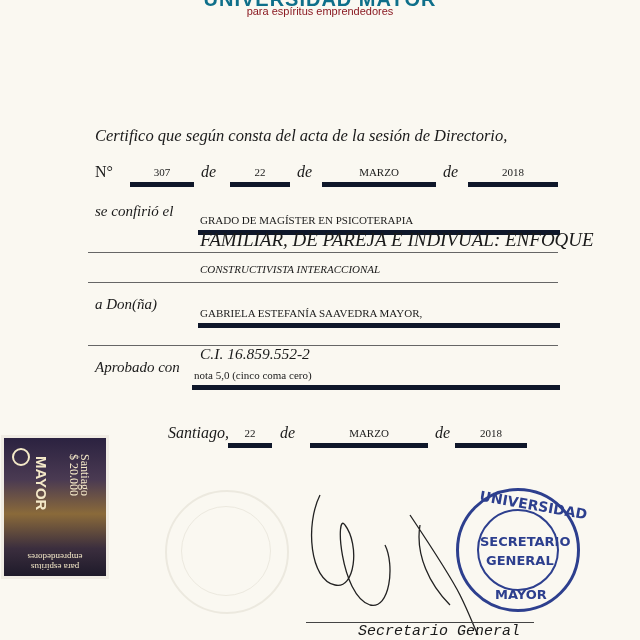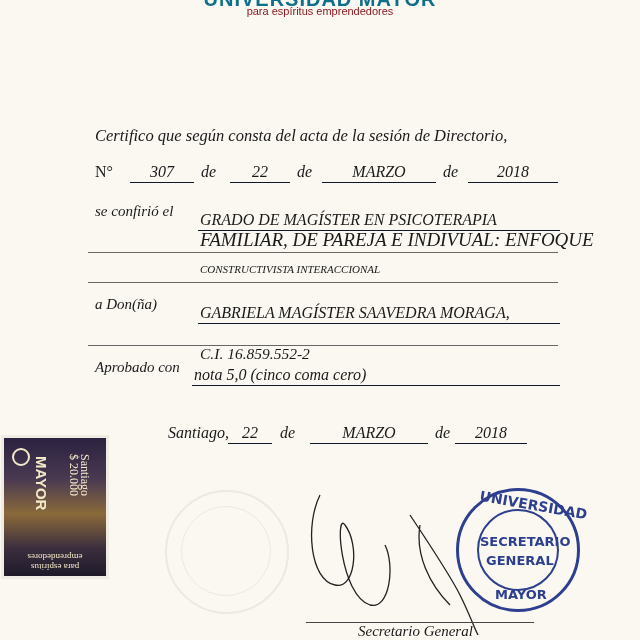--- a/index.html
+++ b/index.html
@@ -1,35 +1,35 @@
 <!DOCTYPE html>
 <html><head>
 <meta charset="utf-8">
 <style>
   html,body{margin:0;padding:0;}
   body{width:640px;height:640px;background:#faf8f1;position:relative;overflow:hidden;font-family:"DejaVu Serif",serif;color:#1a1a1a;}
   .hdr{position:absolute;left:0;width:640px;text-align:center;}
   .hdr-title{top:-12px;font-family:"Liberation Sans",sans-serif;font-weight:bold;font-size:20px;color:#0e6f8a;letter-spacing:1px;}
   .hdr-tag{top:5px;font-family:"Liberation Sans",sans-serif;font-size:11px;color:#8a1a22;}
   .txt{position:absolute;font-family:"Liberation Serif",serif;font-style:italic;font-size:16px;white-space:nowrap;}
-  .fill{position:absolute;font-family:"Liberation Serif",serif;font-style:italic;font-size:16px;white-space:nowrap;text-align:center;border-bottom:1px solid #0f172a;height:20px;line-height:20px;}
+  .fill{position:absolute;font-family:"Liberation Serif",serif;font-size:11px;white-space:nowrap;text-align:center;border-bottom:5px solid #0f172a;height:20px;line-height:20px;}
   .fill.left{text-align:left;padding-left:2px;margin-top:8px;}
   .line{position:absolute;border-bottom:1px solid #666;}
   .stamp{position:absolute;left:4px;top:438px;width:102px;height:138px;background:linear-gradient(180deg,#2b2240 0%,#4a3a52 30%,#8a6a3a 55%,#3b2e3e 80%,#1e1a2a 100%);box-shadow:0 0 0 3px #f0ece4;}
   .stamp .v1{position:absolute;left:10px;top:18px;color:#f4e9c8;font-family:"Liberation Sans",sans-serif;font-size:15px;font-weight:bold;transform:rotate(90deg);transform-origin:left top;left:46px;}
   .stamp .v2{position:absolute;color:#f4e9c8;font-family:"Liberation Serif",serif;font-size:12px;transform:rotate(90deg);transform-origin:left top;left:86px;top:16px;line-height:11px;}
   .stamp .v3{position:absolute;bottom:4px;left:4px;right:4px;text-align:center;color:#f4e9c8;font-family:"Liberation Serif",serif;font-size:9px;transform:rotate(180deg);}
   .stamp .logo{position:absolute;left:8px;top:10px;width:14px;height:14px;border:2px solid #f4e9c8;border-radius:50%;}
   .seal{position:absolute;left:456px;top:488px;width:118px;height:118px;border:3px solid #2d3f8e;border-radius:50%;}
   .seal .inner{position:absolute;left:18px;top:18px;width:78px;height:78px;border:2px solid #2d3f8e;border-radius:50%;}
   .seal .t{position:absolute;font-family:"DejaVu Sans",sans-serif;color:#2d3f8e;font-weight:bold;white-space:nowrap;}
   .emboss{position:absolute;left:165px;top:490px;width:120px;height:120px;border:2px solid #ece9df;border-radius:50%;}
   .emboss .in{position:absolute;left:14px;top:14px;width:88px;height:88px;border:1px solid #ece9df;border-radius:50%;}
   .sigline{position:absolute;left:306px;top:622px;width:228px;border-bottom:1px solid #444;}
-  .sigtxt{position:absolute;left:358px;top:623px;font-family:Liberation Serif, serif;font-style:italic;font-size:15px;}
+  .sigtxt{position:absolute;left:358px;top:623px;font-family:Liberation Mono, monospace;font-style:italic;font-size:15px;}
 </style>
 </head>
 <body>
 
 <div class="hdr hdr-title">UNIVERSIDAD MAYOR</div>
 <div class="hdr hdr-tag">para espíritus emprendedores</div>
 
 <div class="txt" style="left:95px;top:126px;font-size:16.5px;">Certifico que según consta del acta de la sesión de Directorio,</div>
 
 <div class="txt" style="left:95px;top:163px;font-style:normal;">N°</div>
@@ -42,21 +42,21 @@
 <div class="fill" style="left:468px;top:162px;width:90px;">2018</div>
 
 <div class="txt" style="left:95px;top:203px;font-size:15px;">se confirió el</div>
 <div class="fill left" style="left:198px;top:202px;width:360px;">GRADO DE MAGÍSTER EN PSICOTERAPIA</div>
 <div class="line" style="left:88px;top:252px;width:470px;"></div>
 <div class="txt" style="left:200px;top:229px;font-size:19px;">FAMILIAR, DE PAREJA E INDIVUAL: ENFOQUE</div>
 <div class="line" style="left:88px;top:282px;width:470px;"></div>
 <div class="txt" style="left:200px;top:263px;font-size:11px;">CONSTRUCTIVISTA INTERACCIONAL</div>
 
 <div class="txt" style="left:95px;top:296px;font-size:15px;">a Don(ña)</div>
-<div class="fill left" style="left:198px;top:295px;width:360px;">GABRIELA MAGÍSTER SAAVEDRA MORAGA,</div>
+<div class="fill left" style="left:198px;top:295px;width:360px;">GABRIELA ESTEFANÍA SAAVEDRA MAYOR,</div>
 <div class="line" style="left:88px;top:345px;width:470px;"></div>
 <div class="txt" style="left:200px;top:345px;font-size:15.5px;">C.I. 16.859.552-2</div>
 
 <div class="txt" style="left:95px;top:359px;font-size:15px;">Aprobado con</div>
 <div class="fill left" style="left:192px;top:357px;width:366px;">nota 5,0 (cinco coma cero)</div>
 
 <div class="txt" style="left:168px;top:424px;">Santiago,</div>
 <div class="fill" style="left:228px;top:423px;width:44px;">22</div>
 <div class="txt" style="left:280px;top:424px;">de</div>
 <div class="fill" style="left:310px;top:423px;width:118px;">MARZO</div>

